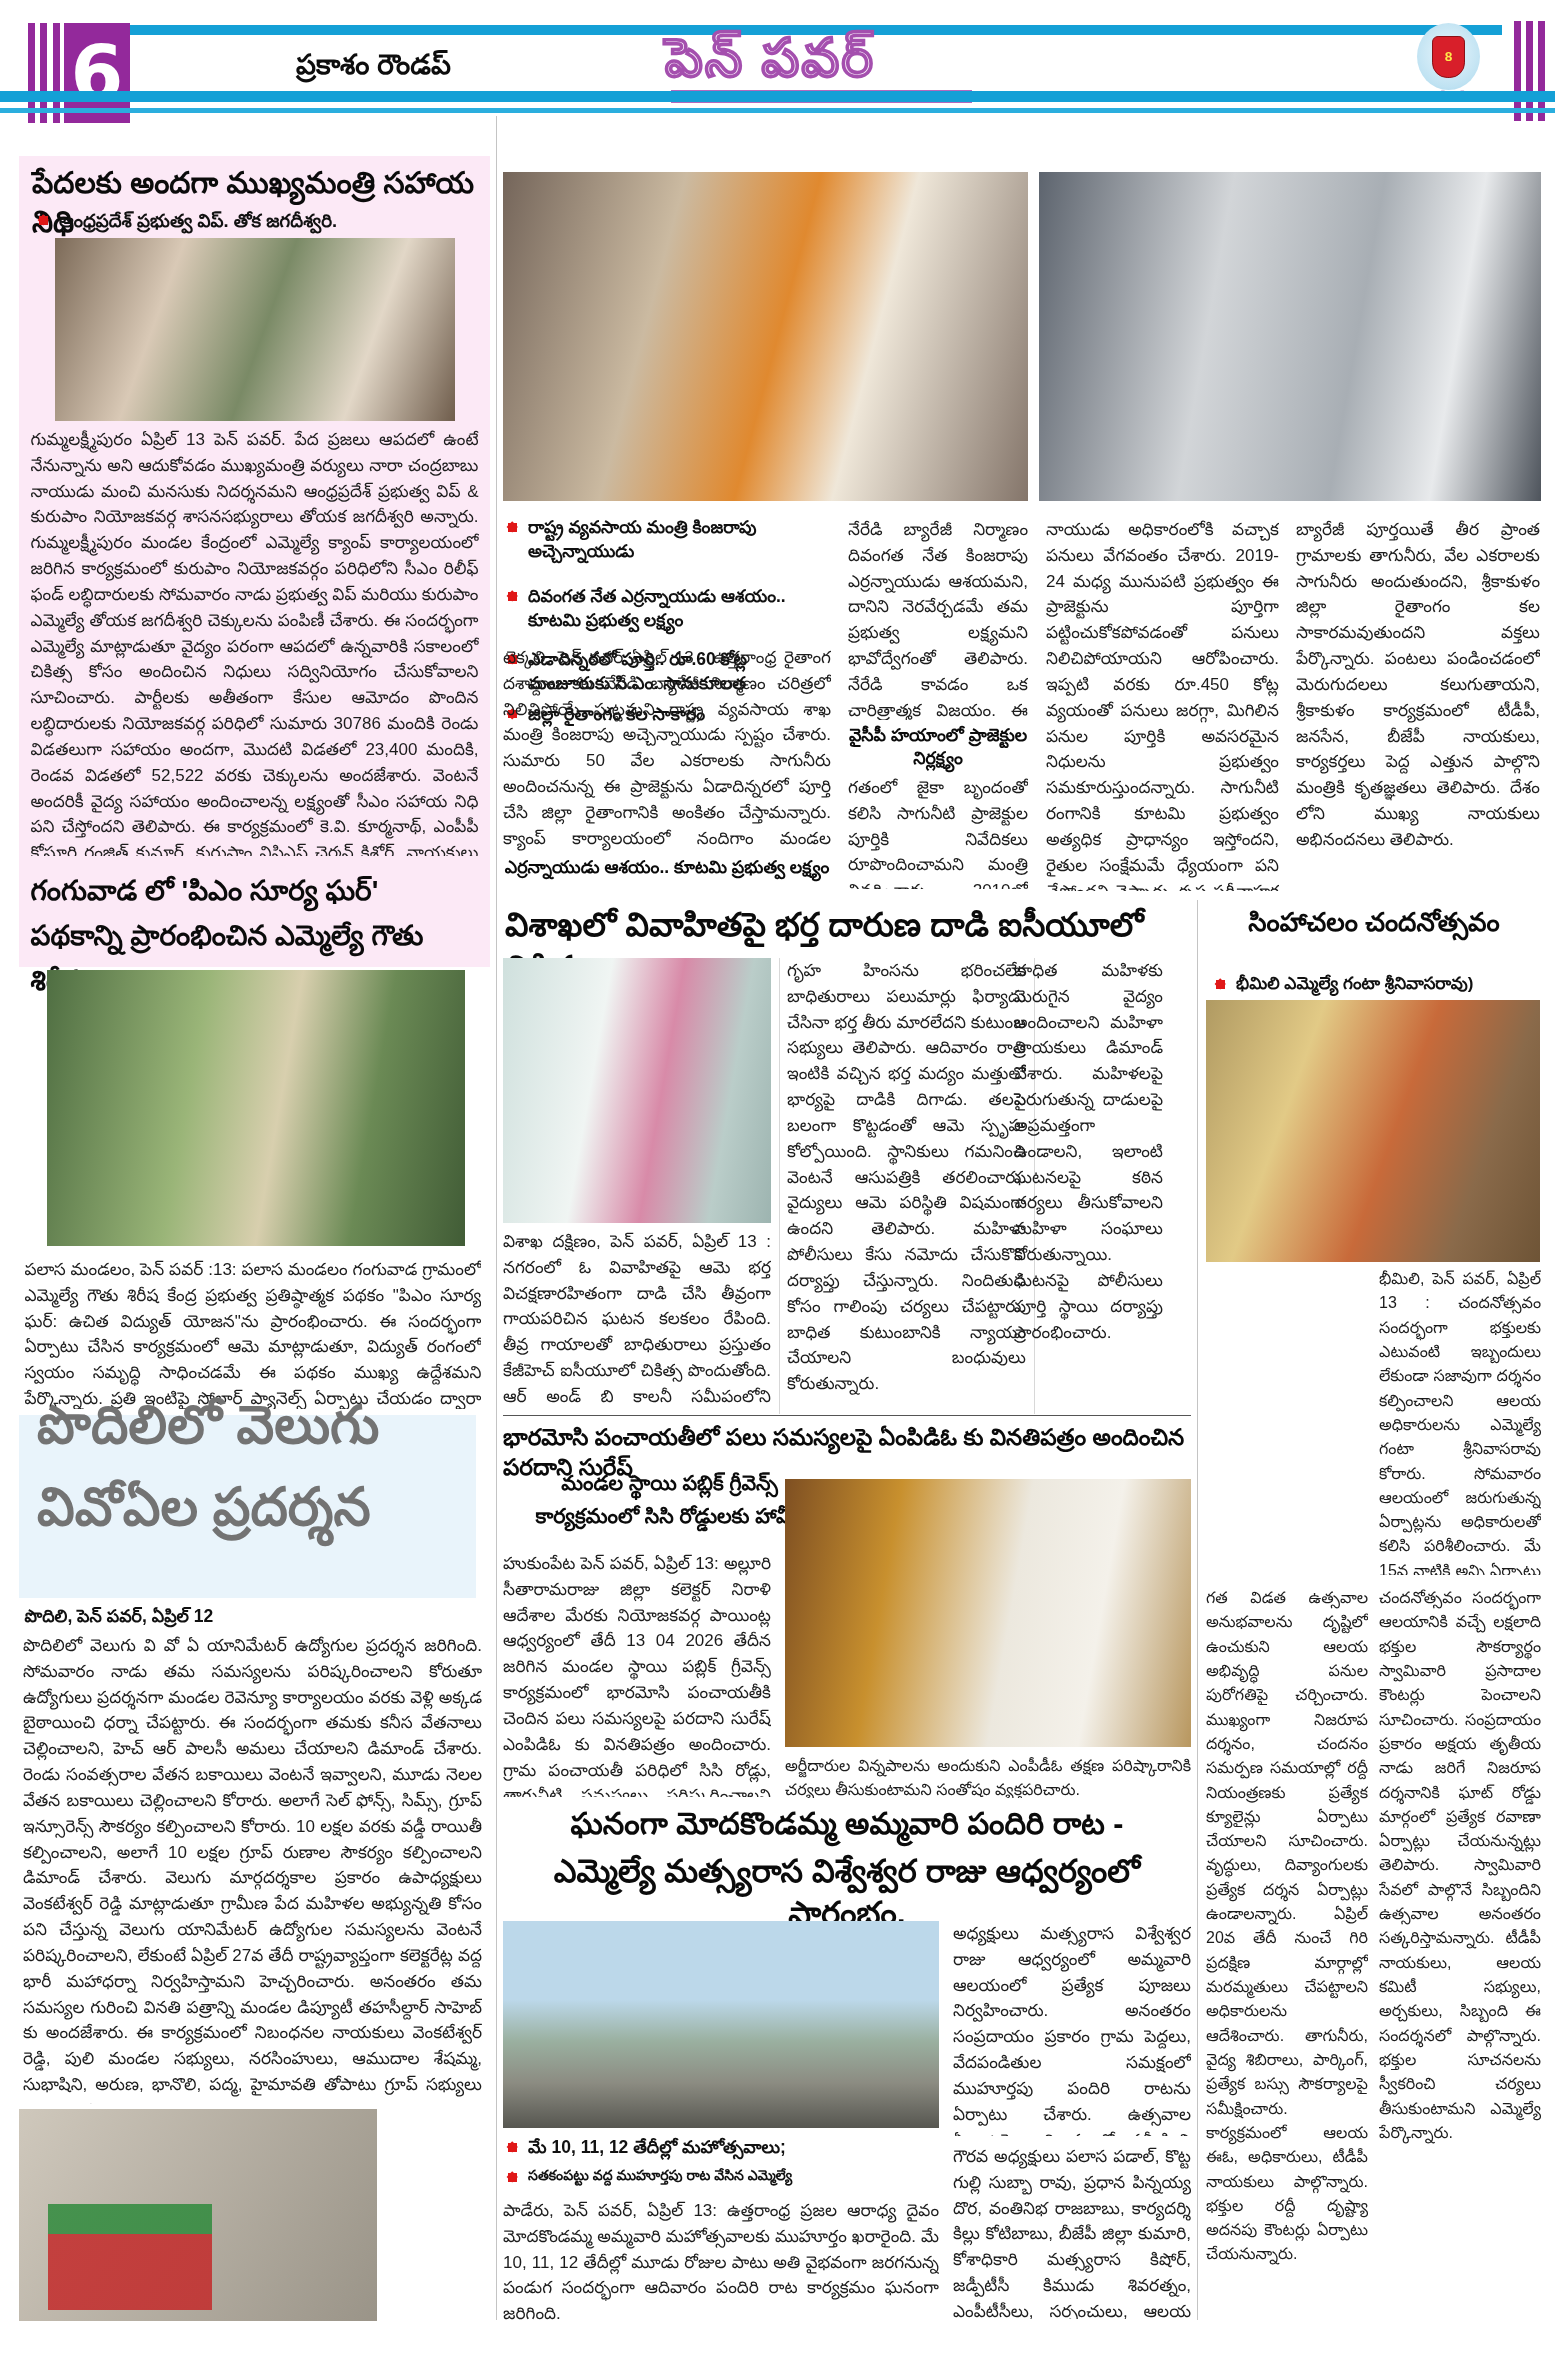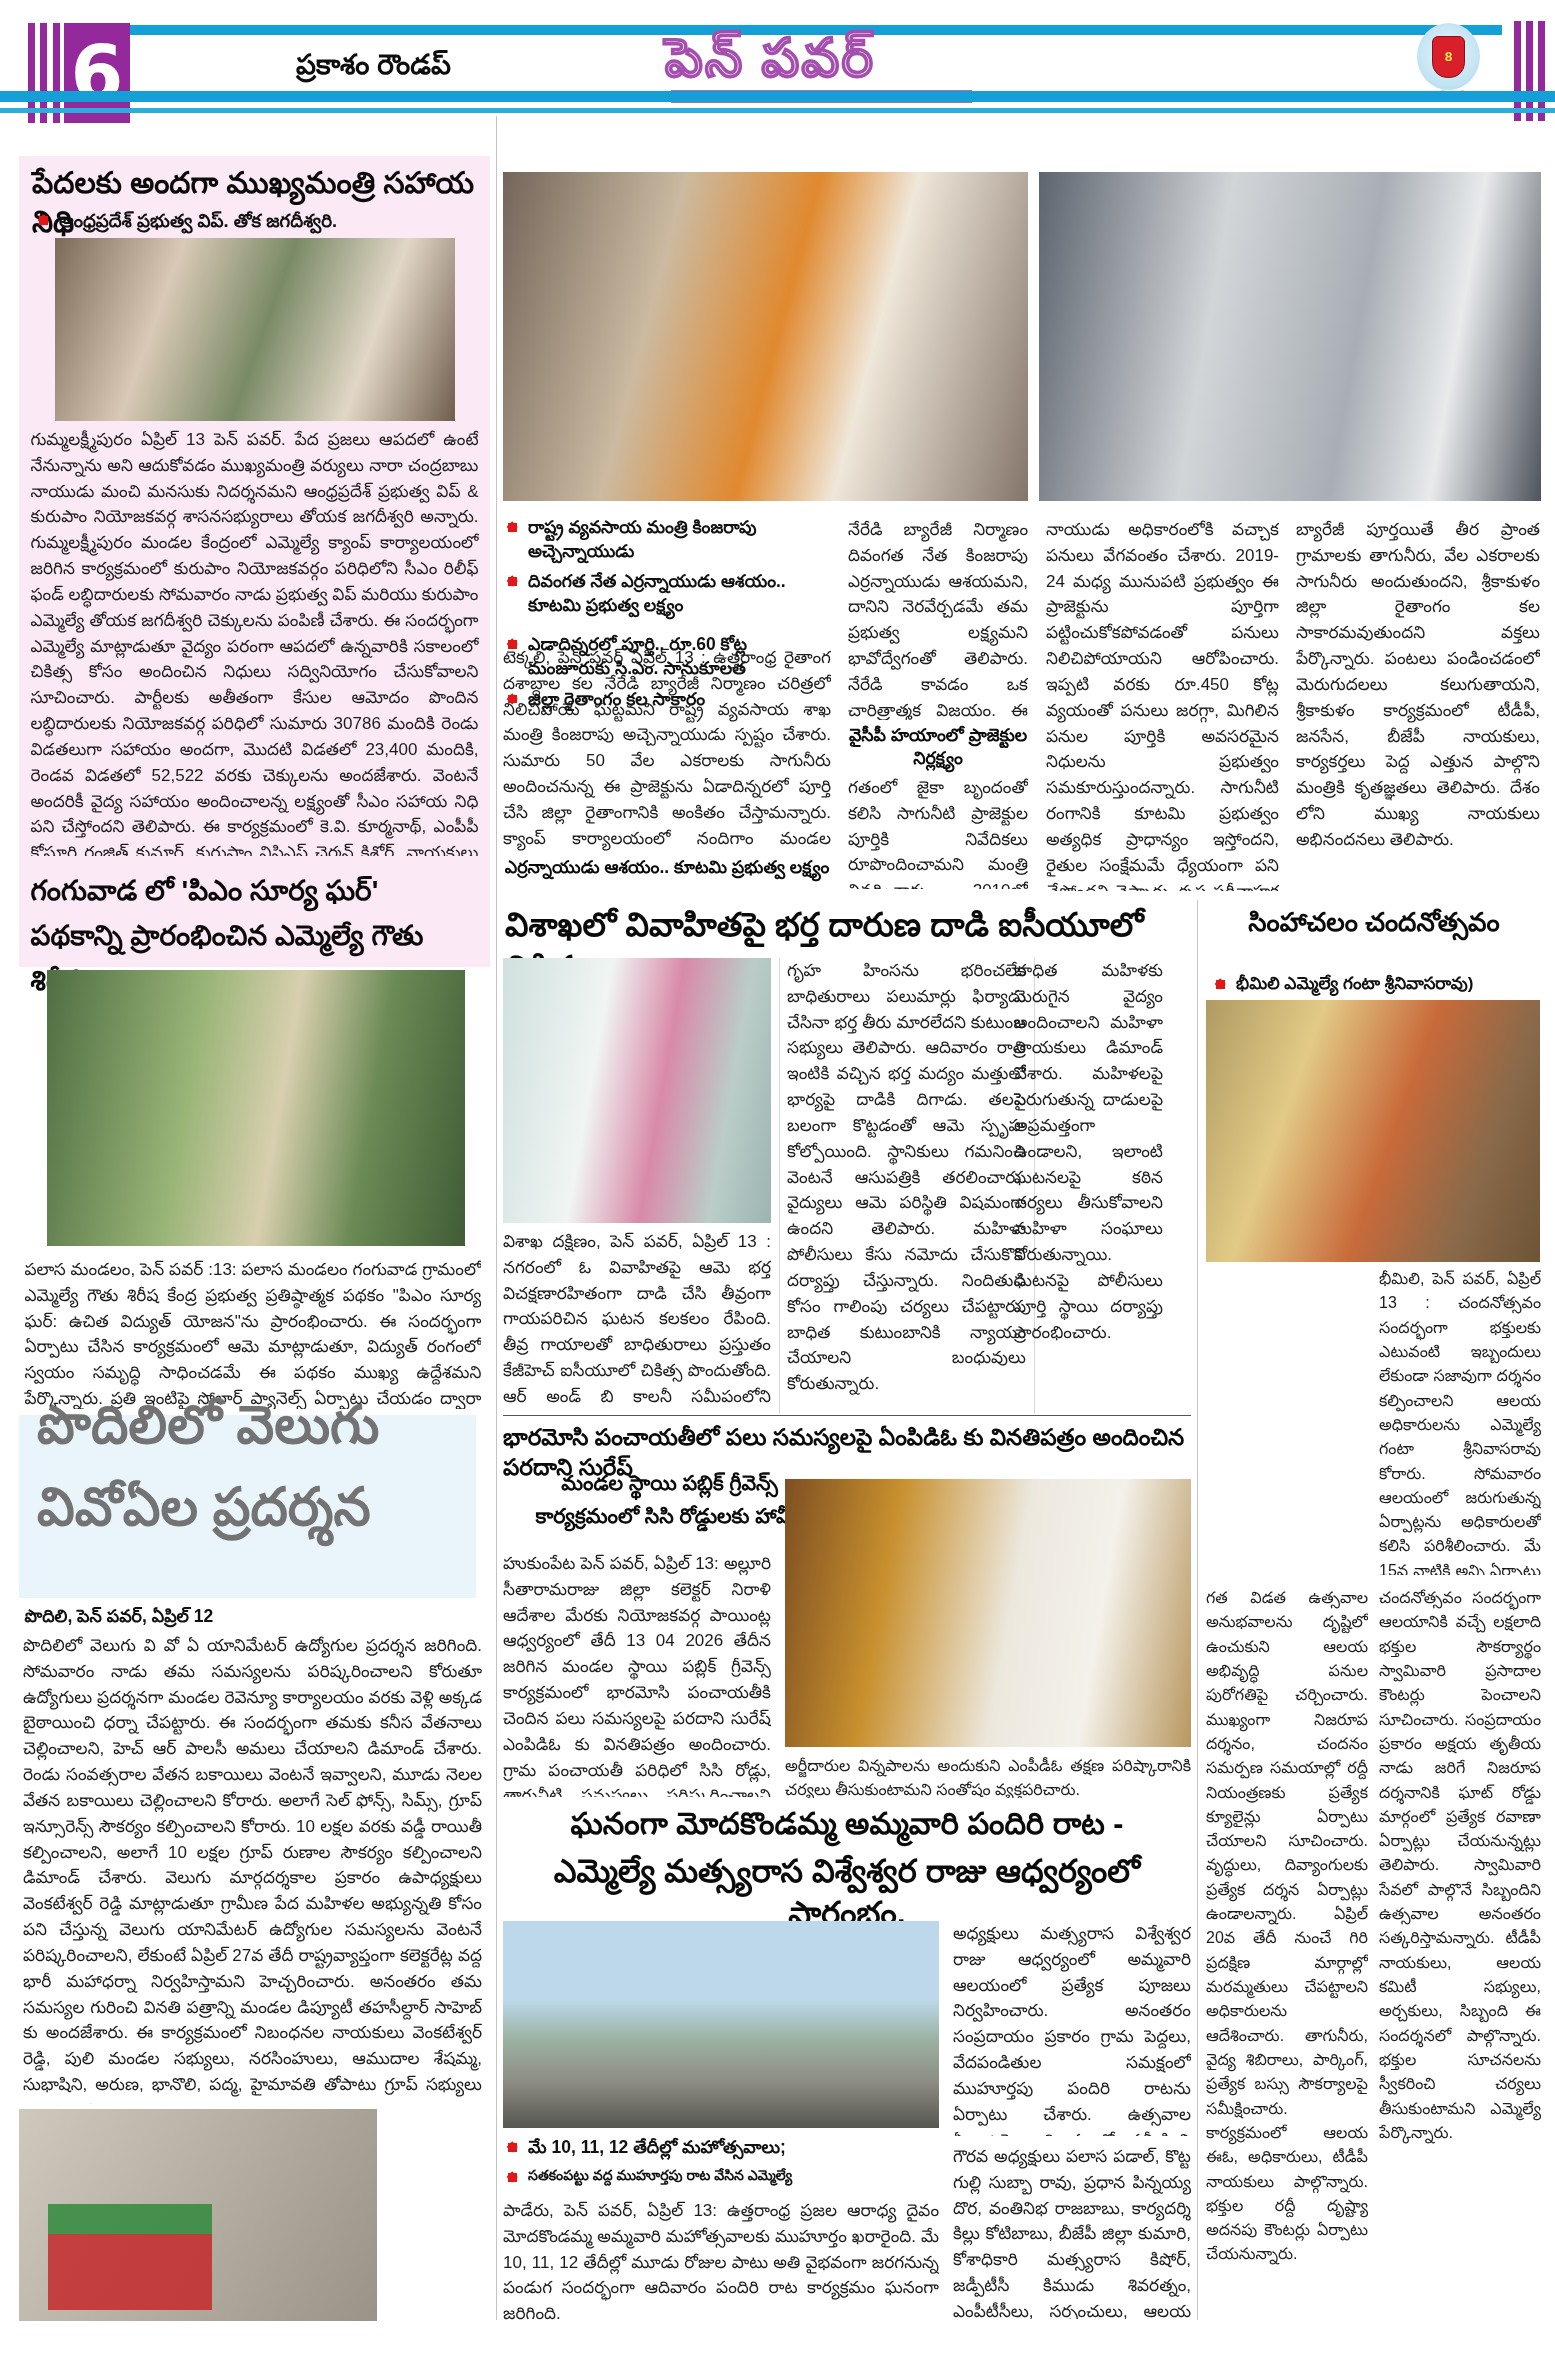--- a/index.html
+++ b/index.html
@@ -109,21 +109,21 @@
   <div class="blue-panel"></div>
   <div class="abs headline" style="left:37px;top:1384px;width:427px;font-size:53px;line-height:1.55;color:#737373">పొదిలిలో వెలుగు వివోఏల ప్రదర్శన</div>
   <div class="abs" style="left:24.4px;top:1606px;width:457px;font-size:17.5px;font-weight:bold">పొదిలి, పెన్ పవర్, ఏప్రిల్ 12</div>
   <div class="abs body-text" style="left:23px;top:1633px;width:459px;height:471px">పొదిలిలో వెలుగు వి వో ఏ యానిమేటర్ ఉద్యోగుల ప్రదర్శన జరిగింది. సోమవారం నాడు తమ సమస్యలను పరిష్కరించాలని కోరుతూ ఉద్యోగులు ప్రదర్శనగా మండల రెవెన్యూ కార్యాలయం వరకు వెళ్లి అక్కడ బైఠాయించి ధర్నా చేపట్టారు. ఈ సందర్భంగా తమకు కనీస వేతనాలు చెల్లించాలని, హెచ్ ఆర్ పాలసీ అమలు చేయాలని డిమాండ్ చేశారు. రెండు సంవత్సరాల వేతన బకాయిలు వెంటనే ఇవ్వాలని, మూడు నెలల వేతన బకాయిలు చెల్లించాలని కోరారు. అలాగే సెల్ ఫోన్స్, సిమ్స్, గ్రూప్ ఇన్సూరెన్స్ సౌకర్యం కల్పించాలని కోరారు. 10 లక్షల వరకు వడ్డీ రాయితీ కల్పించాలని, అలాగే 10 లక్షల గ్రూప్ రుణాల సౌకర్యం కల్పించాలని డిమాండ్ చేశారు. వెలుగు మార్గదర్శకాల ప్రకారం ఉపాధ్యక్షులు వెంకటేశ్వర్ రెడ్డి మాట్లాడుతూ గ్రామీణ పేద మహిళల అభ్యున్నతి కోసం పని చేస్తున్న వెలుగు యానిమేటర్ ఉద్యోగుల సమస్యలను వెంటనే పరిష్కరించాలని, లేకుంటే ఏప్రిల్ 27వ తేదీ రాష్ట్రవ్యాప్తంగా కలెక్టరేట్ల వద్ద భారీ మహాధర్నా నిర్వహిస్తామని హెచ్చరించారు. అనంతరం తమ సమస్యల గురించి వినతి పత్రాన్ని మండల డిప్యూటీ తహసీల్దార్ సాహెబ్ కు అందజేశారు. ఈ కార్యక్రమంలో నిబంధనల నాయకులు వెంకటేశ్వర్ రెడ్డి, పులి మండల సభ్యులు, నరసింహులు, ఆముదాల శేషమ్మ, సుభాషిని, అరుణ, భానొలి, పద్మ, హైమావతి తోపాటు గ్రూప్ సభ్యులు పాల్గొన్నారు.</div>
   <div class="ph ph-cit" style="left:19px;top:2109px;width:358px;height:212px"></div>
 
   <div class="ph ph-meeting" style="left:503px;top:172px;width:525px;height:329px"></div>
   <div class="ph ph-group" style="left:1039px;top:172px;width:502px;height:329px"></div>
 
   <div class="abs" style="left:506px;top:517px;width:326px">
-    <div class="brow" style="font-size:17.5px;margin-bottom:6px">
+    <div class="brow" style="font-size:17.5px;margin-bottom:21px">
       <span class="star"></span>
       <span>రాష్ట్ర వ్యవసాయ మంత్రి కింజరాపు అచ్చెన్నాయుడు</span>
     </div>
     <div class="brow" style="font-size:17.5px;margin-bottom:15px">
       <span class="star"></span>
       <span>దివంగత నేత ఎర్రన్నాయుడు ఆశయం.. కూటమి ప్రభుత్వ లక్ష్యం</span>
     </div>
     <div class="brow" style="font-size:17.5px;margin-bottom:6.9px">
       <span class="star"></span>
       <span>ఎడాదిన్నరలో పూర్తి.. రూ.60 కోట్ల మంజూరుకు సి.ఎం. సానుకూలత</span>

